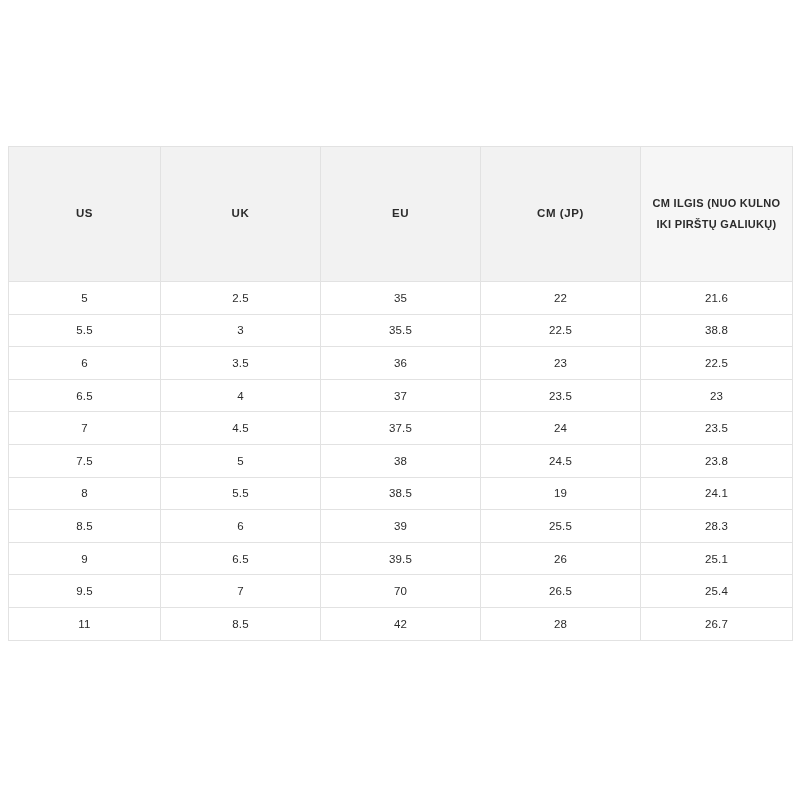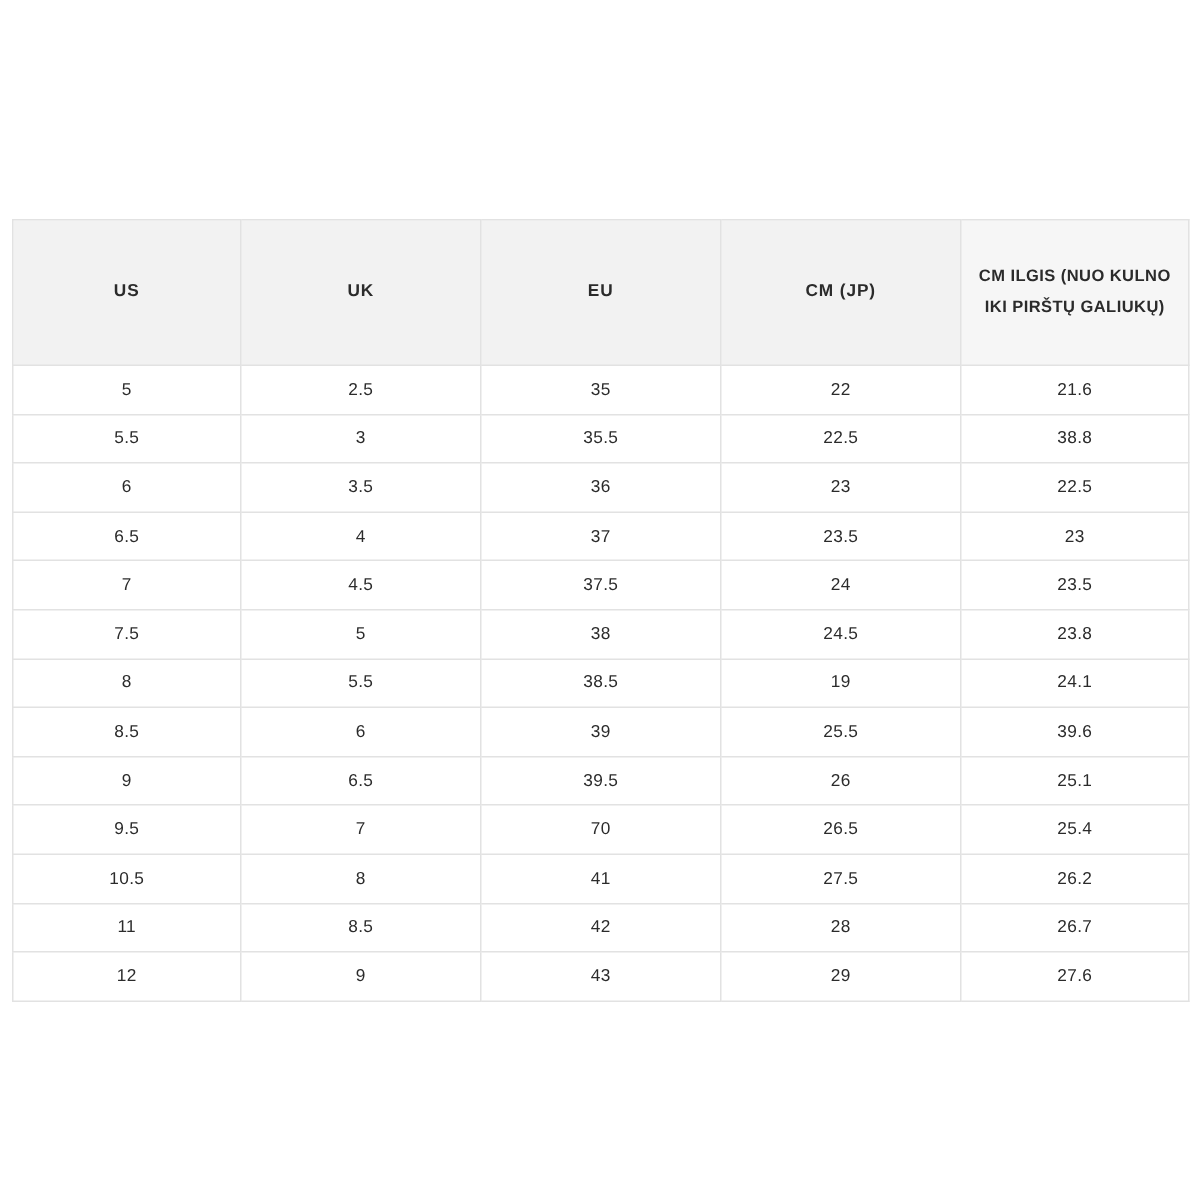--- a/index.html
+++ b/index.html
@@ -39,21 +39,21 @@
     vertical-align: middle;
     color: #2b2b2b;
   }
 
   thead th {
     background: #f2f2f2;
     height: 94px;
     font-size: 11.5px;
     font-weight: bold;
     letter-spacing: 0.6px;
-    padding: 1px 6px;
+    padding: 20px 6px;
     line-height: 1.9;
   }
 
   thead th.last-col {
     background: #f6f6f6;
     font-size: 11px;
     letter-spacing: 0.3px;
     padding-left: 10px;
     padding-right: 10px;
   }
@@ -142,53 +142,39 @@
           <td>5.5</td>
           <td>38.5</td>
           <td>19</td>
           <td>24.1</td>
         </tr>
         <tr>
           <td>8.5</td>
           <td>6</td>
           <td>39</td>
           <td>25.5</td>
-          <td>39.6</td>
+          <td>28.3</td>
         </tr>
         <tr>
           <td>9</td>
           <td>6.5</td>
           <td>39.5</td>
           <td>26</td>
           <td>25.1</td>
         </tr>
         <tr>
           <td>9.5</td>
           <td>7</td>
           <td>70</td>
           <td>26.5</td>
           <td>25.4</td>
         </tr>
         <tr>
-          <td>10.5</td>
-          <td>8</td>
-          <td>41</td>
-          <td>27.5</td>
-          <td>26.2</td>
-        </tr>
-        <tr>
           <td>11</td>
           <td>8.5</td>
           <td>42</td>
           <td>28</td>
           <td>26.7</td>
-        </tr>
-        <tr>
-          <td>12</td>
-          <td>9</td>
-          <td>43</td>
-          <td>29</td>
-          <td>27.6</td>
         </tr>
       </tbody>
     </table>
   </div>
 </div>
 
 </body></html>

